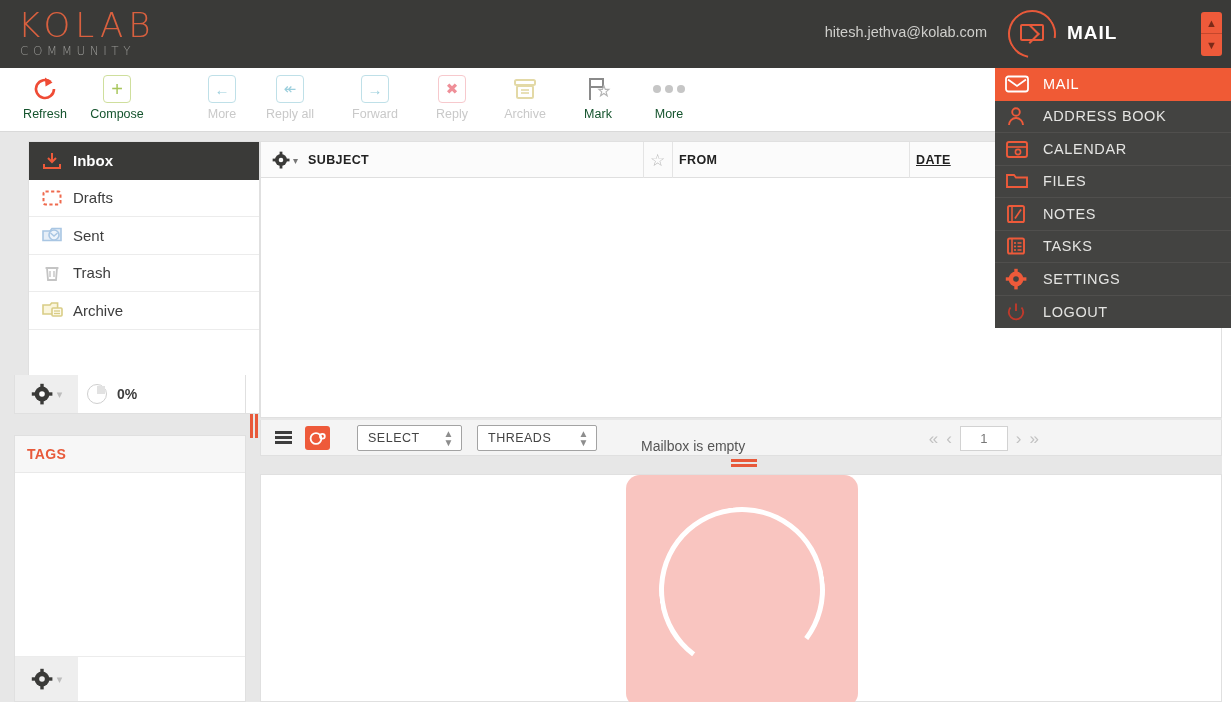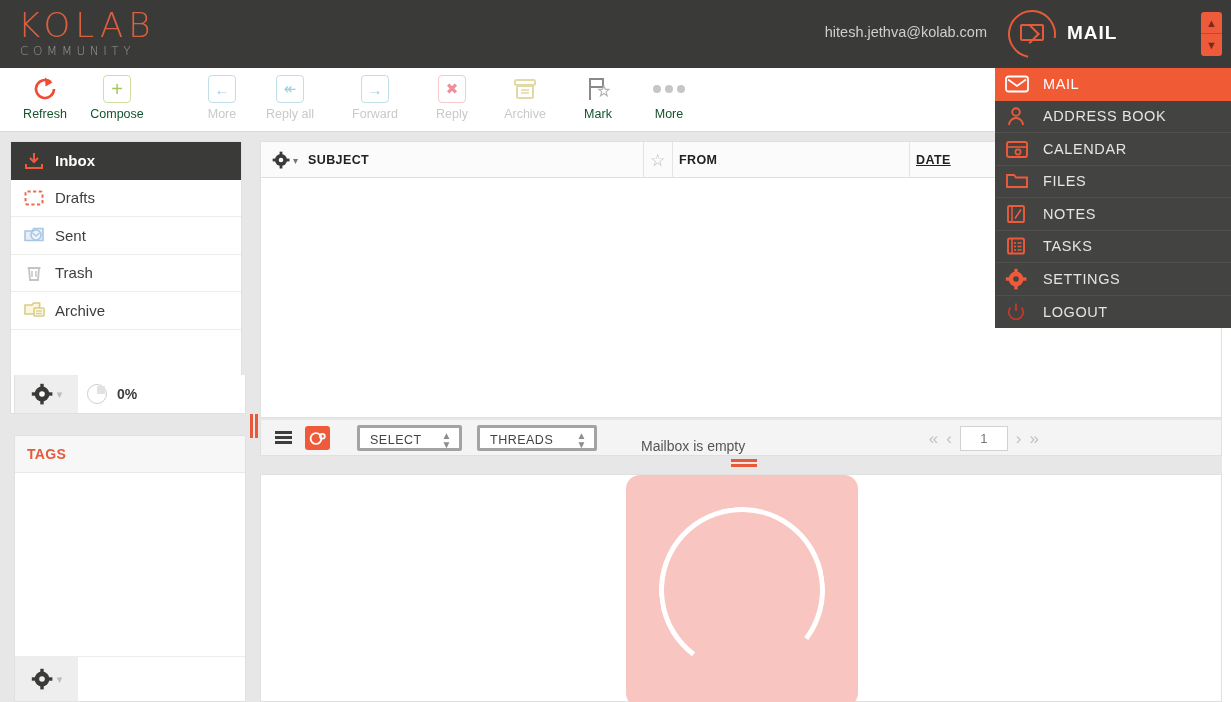--- a/index.html
+++ b/index.html
@@ -70,21 +70,21 @@
     position: absolute; left: 939px; top: 86px; width: 120px; height: 29px;
     border: 1px solid #cfcfcf; background: #fff; border-radius: 2px;
   }
   #search-box .mag {
     position:absolute; left: 11px; top: 4px; color:#e8593a; font-size: 17px;
   }
   #search-box .cv { position:absolute; left: 33px; top: 7px; font-size:11px; color:#aaa;}
 
   
   #sidebar {
-    position: absolute; left: 10px; top: 141px; width: 232px; height: 273px;
+    position: absolute; left: 28px; top: 141px; width: 232px; height: 273px;
     background: #fff; border: 1px solid #e0e0e0;
   }
   .folder {
     height: 37.5px; border-bottom: 1px solid #ececec;
     display: flex; align-items: center; padding-left: 12px;
     font-size: 15px; color: #3d3d3d; cursor: pointer;
   }
   .folder.sel { background: #3a3a38; color: #fff; font-weight: bold; border-bottom: none;}
   .folder .ficon { width: 32px; height: 22px; display:flex; align-items:center; }
   #quota-bar {
@@ -161,21 +161,21 @@
     background: #f4f4f4; border:1px solid #e0e0e0; border-top:none;
   }
   #lf-listicon { position:absolute; left: 14px; top: 11px; cursor:pointer; }
   #lf-listicon i { display:block; width:17px; height:2.6px; background:#3d3d3d; margin-bottom:2.6px;}
   #lf-unread {
     position:absolute; left: 44px; top: 6px; width: 25px; height: 24px;
     background:#ee5a3a; border-radius:3px; display:flex; align-items:center; justify-content:center;
     cursor:pointer;
   }
   .ddbox {
-    position:absolute; top: 5px; height: 26px; border:3px solid #a3a3a3;
+    position:absolute; top: 5px; height: 26px; border:1px solid #a3a3a3;
     background:#fff; border-radius:2px; font-size: 12.5px; color:#444;
     letter-spacing:.5px; line-height:24px; padding-left: 10px; cursor:pointer;
   }
   .ddbox .arrows { position:absolute; right: 7px; top: 3px; font-size:10px; color:#8d8d8d; line-height:9px;}
   #lf-status {
     position:absolute; left: 380px; top: 10px; font-size:14px; color:#555;margin-top:8px;
   }
   #pager { position:absolute; right: 182px; top: 6px; display:flex; align-items:center; gap:8px;}
   #pager .pa { color:#c2c2c2; font-size:17px; cursor:pointer; line-height:24px; }
   #pager .pnum {

